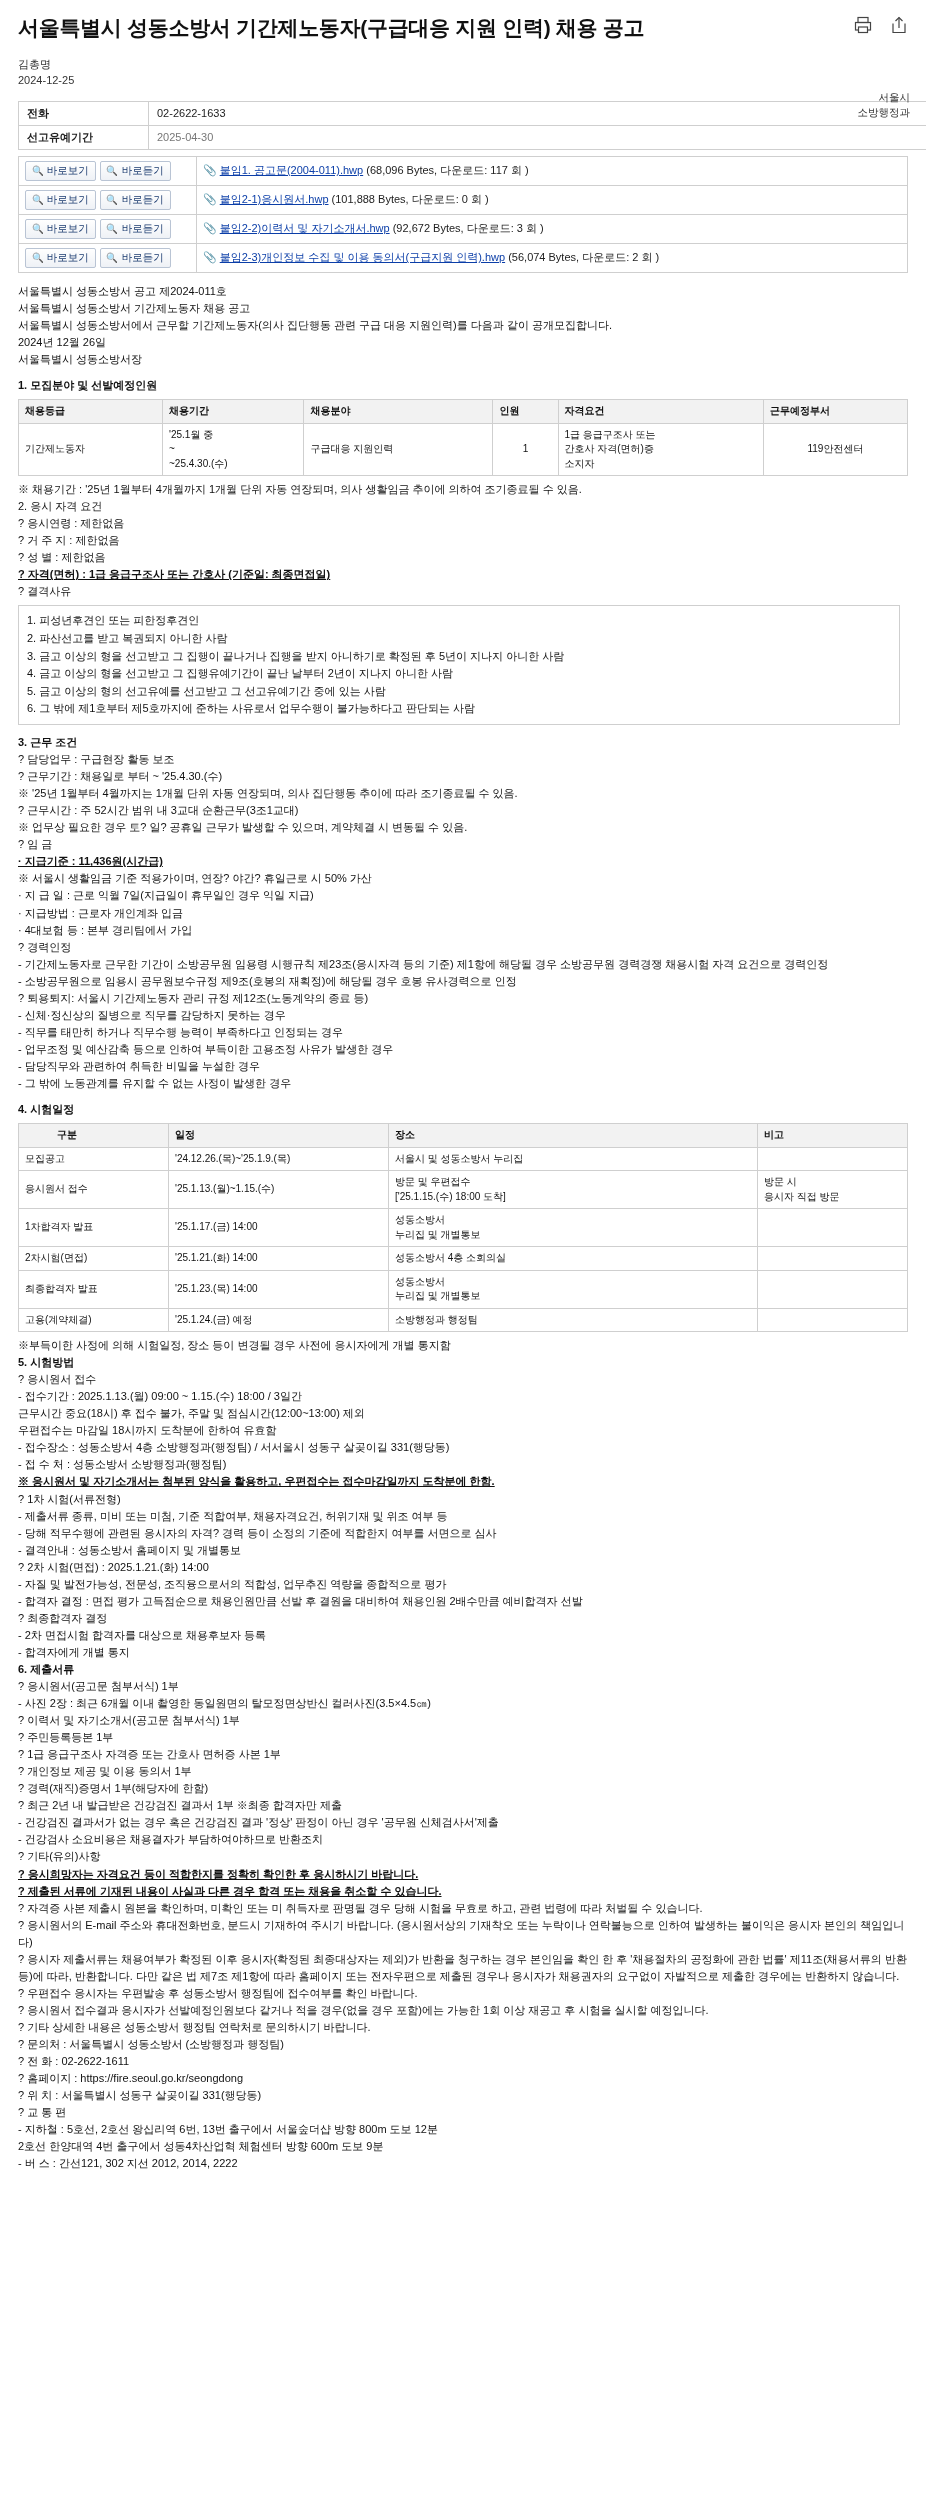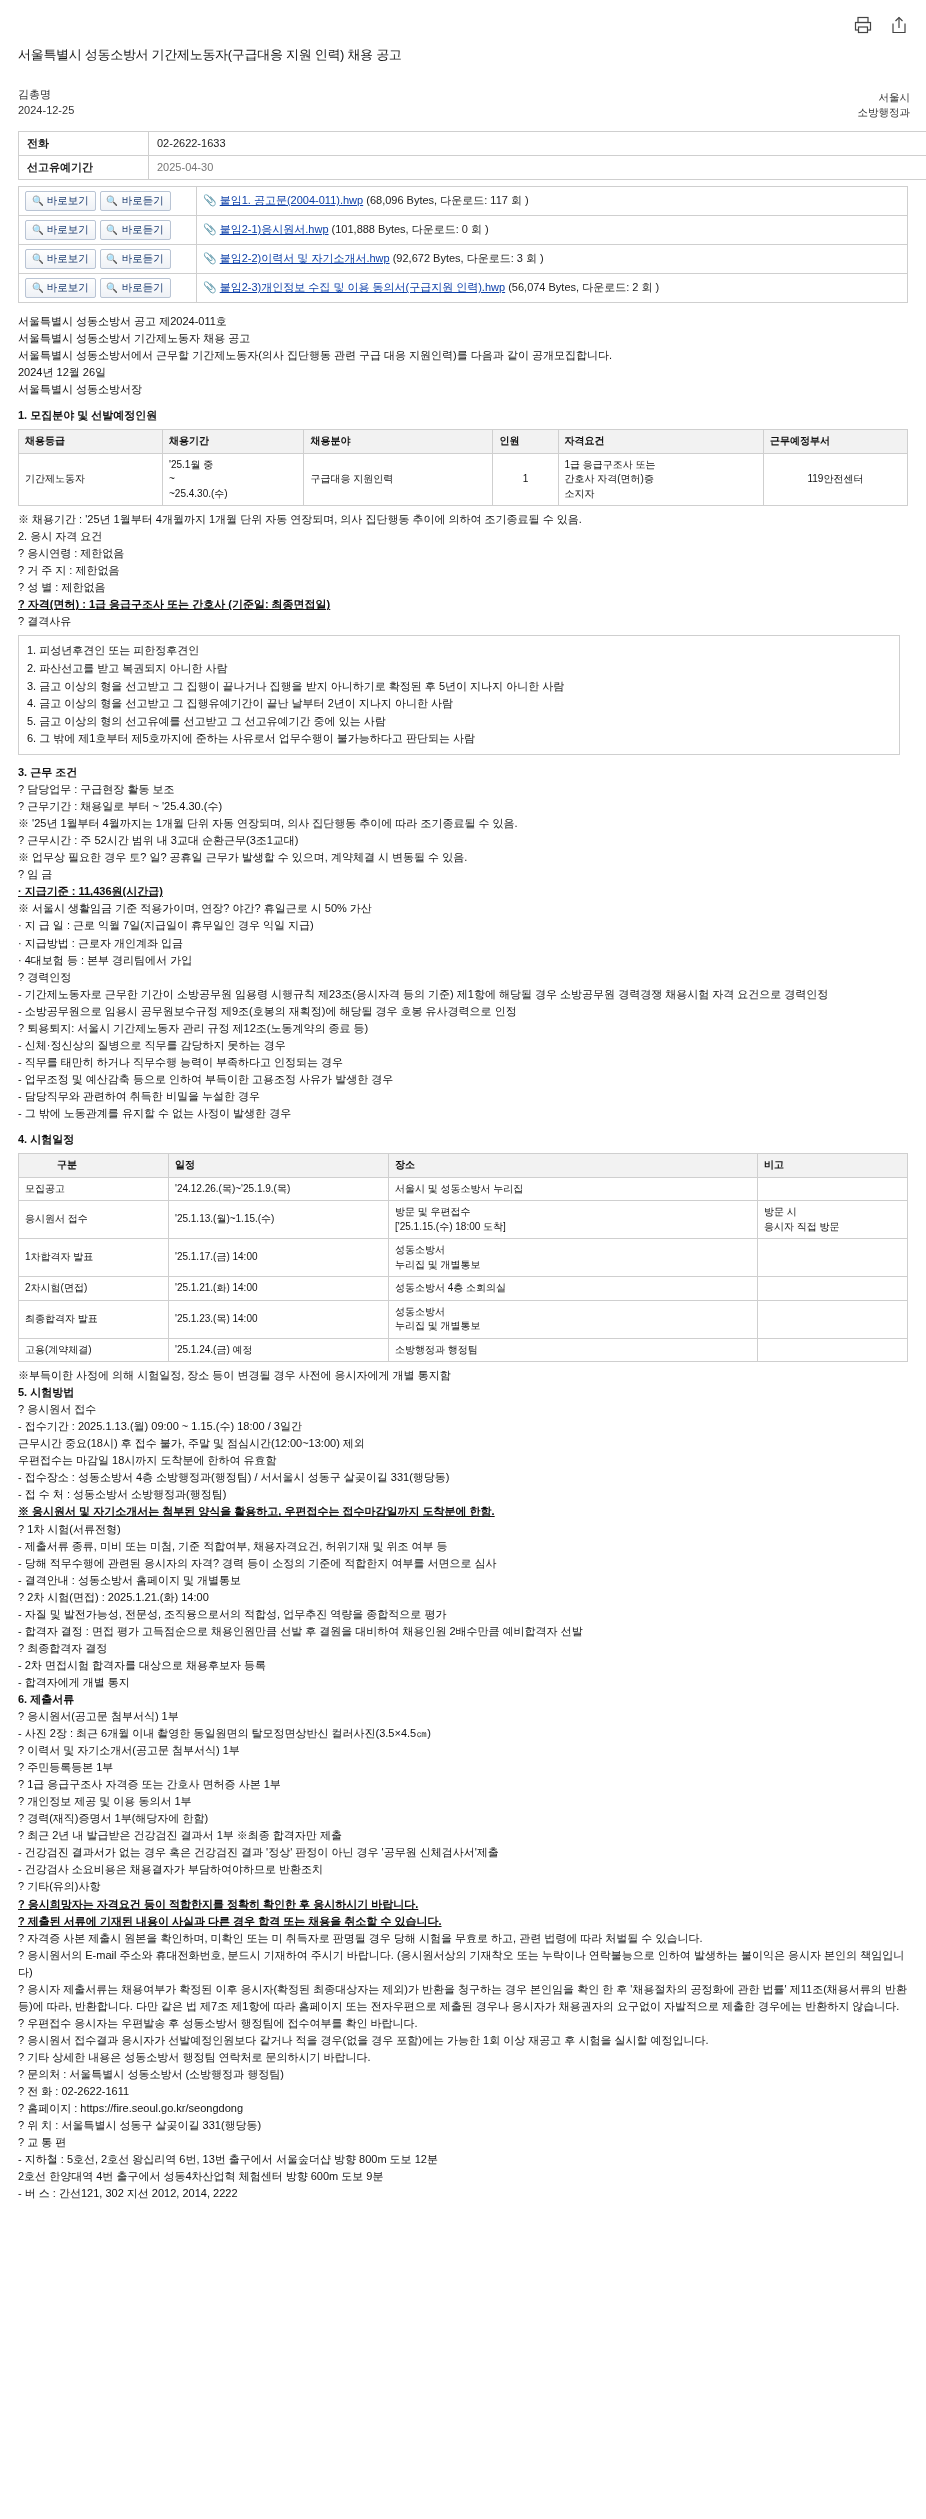--- a/index.html
+++ b/index.html
@@ -12,28 +12,27 @@
     width: 926px;
   }
   .page { width: 926px; padding: 0; }
 
   
   .doc-header {
     padding: 14px 18px 6px 18px;
     position: relative;
   }
   .doc-title {
-    font-size: 13px;
-    font-weight: normal;
+    font-size: 21px;
+    font-weight: bold;
     color: #111;
     letter-spacing: -0.3px;
-    margin-top: 32px;
   }
   .doc-submeta {
-    margin-top: 23px;
+    margin-top: 15px;
     font-size: 11px;
     color: #333;
     line-height: 1.45;
   }
   .header-icons {
     position: absolute;
     right: 16px;
     top: 14px;
     display: flex;
     gap: 14px;
@@ -277,21 +276,21 @@
             <td class="nowrap">1급 응급구조사 또는
 간호사 자격(면허)증
 소지자</td>
             <td class="center">119안전센터</td>
           </tr>
         </tbody>
     </table>
 
     <div class="sp-s"></div>
     <div id="s1-notes">
-        <p class="t">※ 채용기간 : '25년 1월부터 4개월까지 1개월 단위 자동 연장되며, 의사 집단행동 추이에 의하여 조기종료될 수 있음.</p>
+        <p class="t">※ 채용기간 : '25년 1월부터 4개월까지 1개월 단위 자동 연장되며, 의사 생활임금 추이에 의하여 조기종료될 수 있음.</p>
         <p class="t">2. 응시 자격 요건</p>
         <p class="t">? 응시연령 : 제한없음</p>
         <p class="t">? 거 주 지 : 제한없음</p>
         <p class="t">? 성 별 : 제한없음</p>
         <p class="t u b">? 자격(면허) : 1급 응급구조사 또는 간호사 (기준일: 최종면접일)</p>
         <p class="t">? 결격사유</p>
       </div>
 
     <div class="box">
       <div id="box1">

